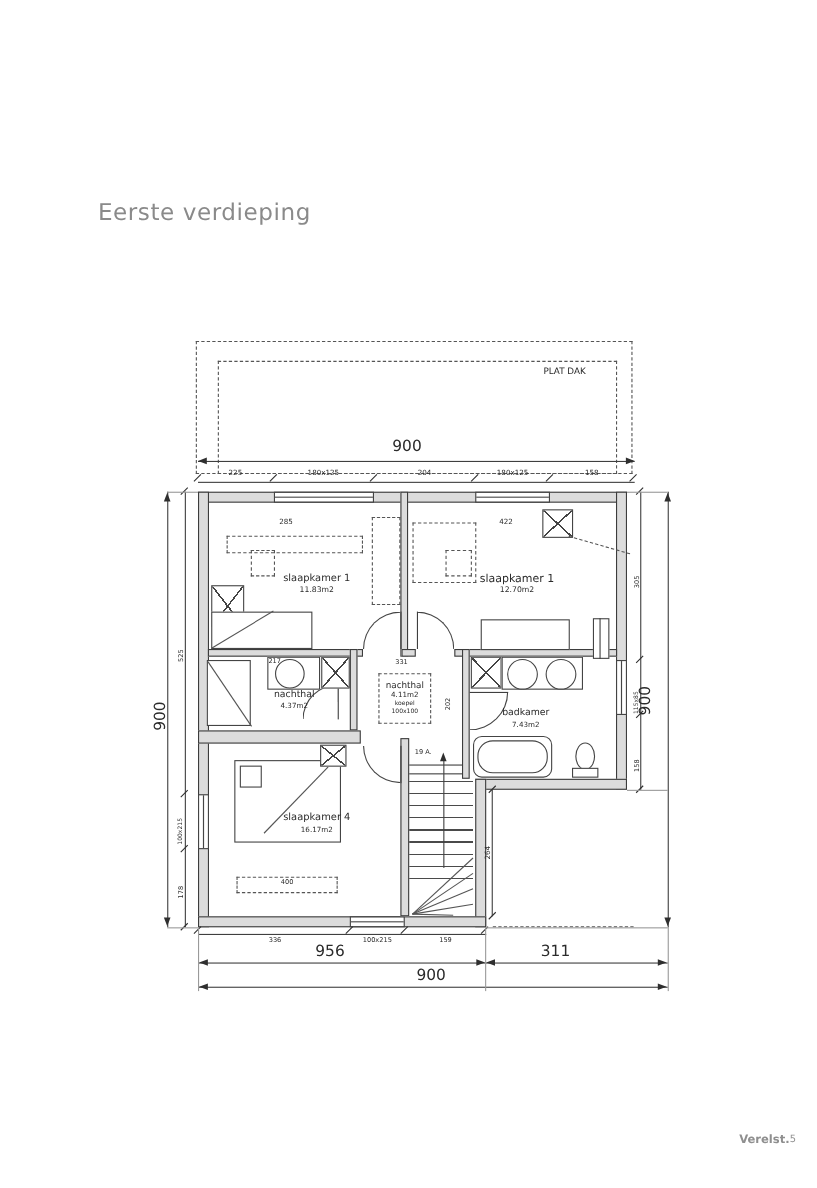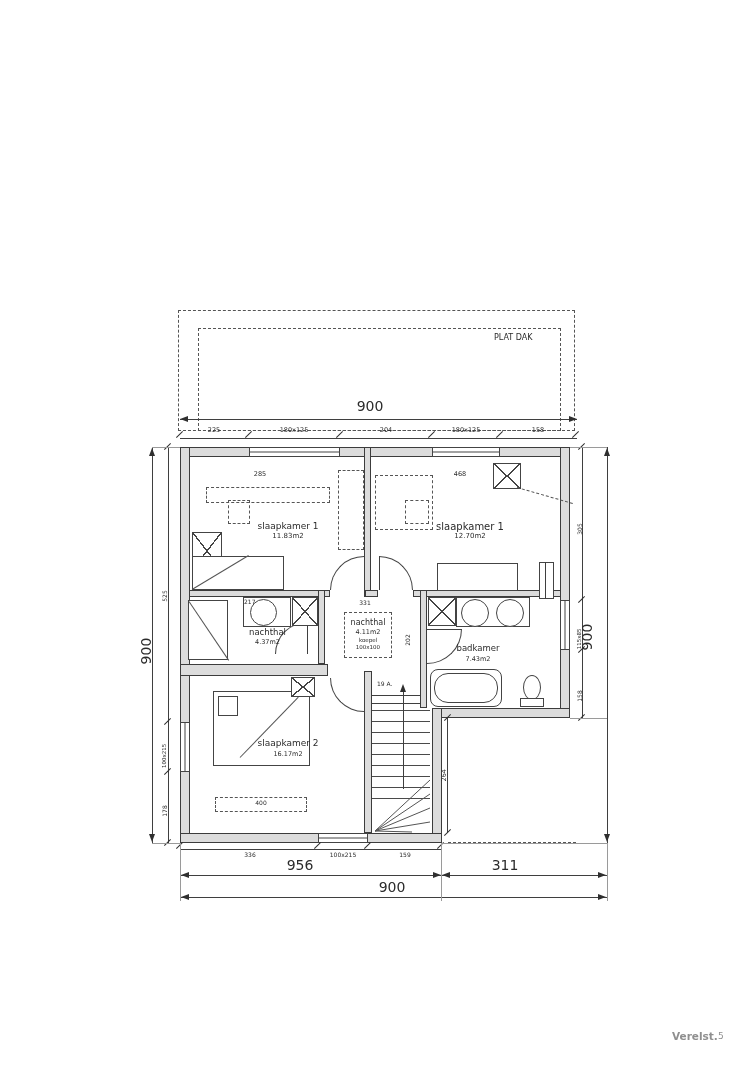--- a/index.html
+++ b/index.html
@@ -28,20 +28,21 @@
   .arcTR{position:absolute;border-top:1px solid #444;border-right:1px solid #444;border-top-right-radius:100%;box-sizing:border-box}
   .arcBL{position:absolute;border-bottom:1px solid #444;border-left:1px solid #444;border-bottom-left-radius:100%;box-sizing:border-box}
   .arcBR{position:absolute;border-bottom:1px solid #444;border-right:1px solid #444;border-bottom-right-radius:100%;box-sizing:border-box}
   .diag{position:absolute;height:1px;background:#555;transform-origin:left center}
   .treads{position:absolute;background:repeating-linear-gradient(to bottom,#4a4a4a 0,#4a4a4a 1px,transparent 1px,transparent 11px)}
 </style>
 </head>
 <body>
 
 <div id="page">
+  <div class="t" style="left:89px;top:183px;font-size:21px;color:#8a8a8a;letter-spacing:.5px">Eerste verdieping</div>
 
   <div>
 
     <div class="dshbox" style="left:178px;top:310px;width:397px;height:121px"></div>
     <div class="dshbox" style="left:198px;top:328px;width:363px;height:103px"></div>
     <div class="t" style="left:494px;top:334px;font-size:8px">PLAT DAK</div>
 
     <div class="ln" style="left:180px;top:419px;width:397px;height:1px"></div>
     <div class="aw" style="left:180px;top:416px"></div>
     <div class="ae" style="left:569px;top:416px"></div>
@@ -102,21 +103,21 @@
     <div class="t tc" style="left:228px;top:522px;width:120px;font-size:9px">slaapkamer 1</div>
     <div class="t tc" style="left:228px;top:533px;width:120px;font-size:7px">11.83m2</div>
 
     <div class="dshbox" style="left:375px;top:475px;width:58px;height:55px"></div>
     <div class="dshbox" style="left:405px;top:500px;width:24px;height:24px"></div>
     <div class="xbox" style="left:493px;top:463px;width:28px;height:26px"></div>
     <div class="dshh" style="left:517px;top:487px;width:58px;transform:rotate(16deg);transform-origin:left center"></div>
     <div class="box" style="left:437px;top:563px;width:81px;height:28px"></div>
     <div class="box" style="left:539px;top:562px;width:15px;height:37px"></div>
     <div class="ln" style="left:545px;top:562px;width:1px;height:37px"></div>
-    <div class="t tc" style="left:440px;top:471px;width:40px;font-size:6.5px">468</div>
+    <div class="t tc" style="left:440px;top:471px;width:40px;font-size:6.5px">422</div>
     <div class="t tc" style="left:410px;top:522px;width:120px;font-size:10px">slaapkamer 1</div>
     <div class="t tc" style="left:410px;top:533px;width:120px;font-size:7px">12.70m2</div>
 
     <div class="box" style="left:188px;top:600px;width:40px;height:60px"></div>
     <div class="diag" style="left:189px;top:601px;width:71px;transform:rotate(56deg)"></div>
     <div class="box" style="left:243px;top:597px;width:48px;height:30px"></div>
     <div class="circ" style="left:250px;top:599px;width:27px;height:27px"></div>
     <div class="xbox" style="left:292px;top:597px;width:26px;height:29px"></div>
     <div class="t" style="left:244px;top:599px;font-size:6px">217</div>
     <div class="t tc" style="left:215px;top:628px;width:105px;font-size:8.5px">nachthal</div>
@@ -140,21 +141,21 @@
     <div class="box" style="left:434px;top:673px;width:64px;height:30px;border-radius:14px"></div>
     <div class="box" style="left:523px;top:675px;width:18px;height:25px;border-radius:50%"></div>
     <div class="box" style="left:520px;top:698px;width:24px;height:9px"></div>
 
     <div class="box" style="left:213px;top:691px;width:97px;height:75px"></div>
     <div class="box" style="left:218px;top:696px;width:20px;height:20px"></div>
     <div class="diag" style="left:240px;top:757px;width:84px;transform:rotate(-46deg)"></div>
     <div class="xbox" style="left:291px;top:677px;width:24px;height:20px"></div>
     <div class="dshbox" style="left:215px;top:797px;width:92px;height:15px"></div>
     <div class="t tc" style="left:215px;top:800px;width:92px;font-size:6px">400</div>
-    <div class="t tc" style="left:228px;top:739px;width:120px;font-size:9px">slaapkamer 2</div>
+    <div class="t tc" style="left:228px;top:739px;width:120px;font-size:9px">slaapkamer 4</div>
     <div class="t tc" style="left:228px;top:751px;width:120px;font-size:6.5px">16.17m2</div>
 
     <div class="ln" style="left:372px;top:695px;width:48px;height:1px"></div>
     <div class="ln" style="left:372px;top:703px;width:48px;height:1px"></div>
     <div class="treads" style="left:372px;top:710px;width:58px;height:92px"></div>
     <svg style="position:absolute;left:372px;top:776px" width="60" height="57">
       <line x1="3" y1="55" x2="58" y2="4" stroke="#555" stroke-width="1"></line>
       <line x1="3" y1="55" x2="58" y2="18" stroke="#555" stroke-width="1"></line>
       <line x1="3" y1="55" x2="58" y2="32" stroke="#555" stroke-width="1"></line>
       <line x1="3" y1="55" x2="58" y2="46" stroke="#555" stroke-width="1"></line>

